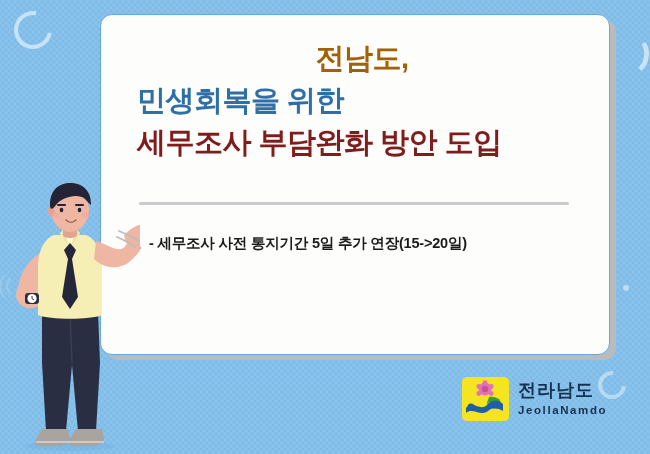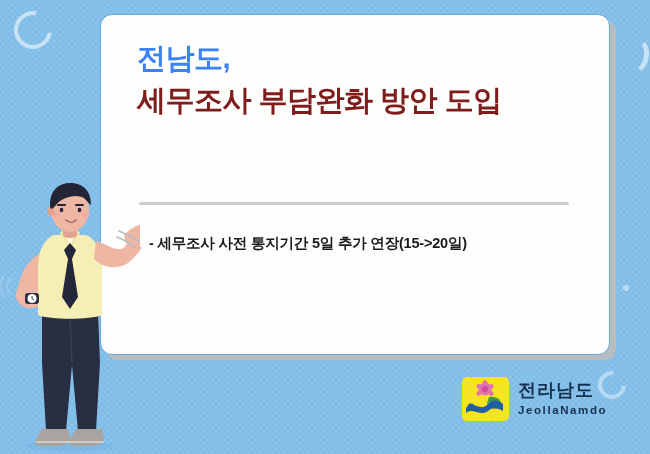--- a/index.html
+++ b/index.html
@@ -96,21 +96,21 @@
     width: 450px;
   }
   .headline-line {
     font-family: "Liberation Sans", "DejaVu Sans", sans-serif;
     font-weight: bold;
     font-size: 29px;
     line-height: 1.45;
     letter-spacing: -0.5px;
     white-space: nowrap;
   }
-  #headline-line-1 { color: #3b82f6; }
+  #headline-line-1 { color: #a16207; text-align: center; }
   #headline-line-2 { color: #2f6fa8; }
   #headline-line-3 { color: #7f1d1d; }
 
   #title-divider {
     position: absolute;
     left: 38px; top: 187px;
     width: 430px; height: 3px;
     background: #c9cbcc;
     border-radius: 2px;
   }
@@ -186,20 +186,21 @@
   <div class="deco-arc" id="deco-arc-topleft"></div>
   <div class="deco-arc" id="deco-arc-topright"></div>
   <div id="deco-dot-1"></div>
 
   <div id="card-shadow"></div>
 
   <div id="card">
 
     <div id="headline">
       <div class="headline-line" id="headline-line-1">전남도,</div>
+      <div class="headline-line" id="headline-line-2">민생회복을 위한</div>
       <div class="headline-line" id="headline-line-3">세무조사 부담완화 방안 도입</div>
     </div>
 
     <div id="title-divider"></div>
 
     <div id="bullet-list">
       <div class="bullet-item">- 세무조사 사전 통지기간 5일 추가 연장(15-&gt;20일)</div>
     </div>
 
   </div>

